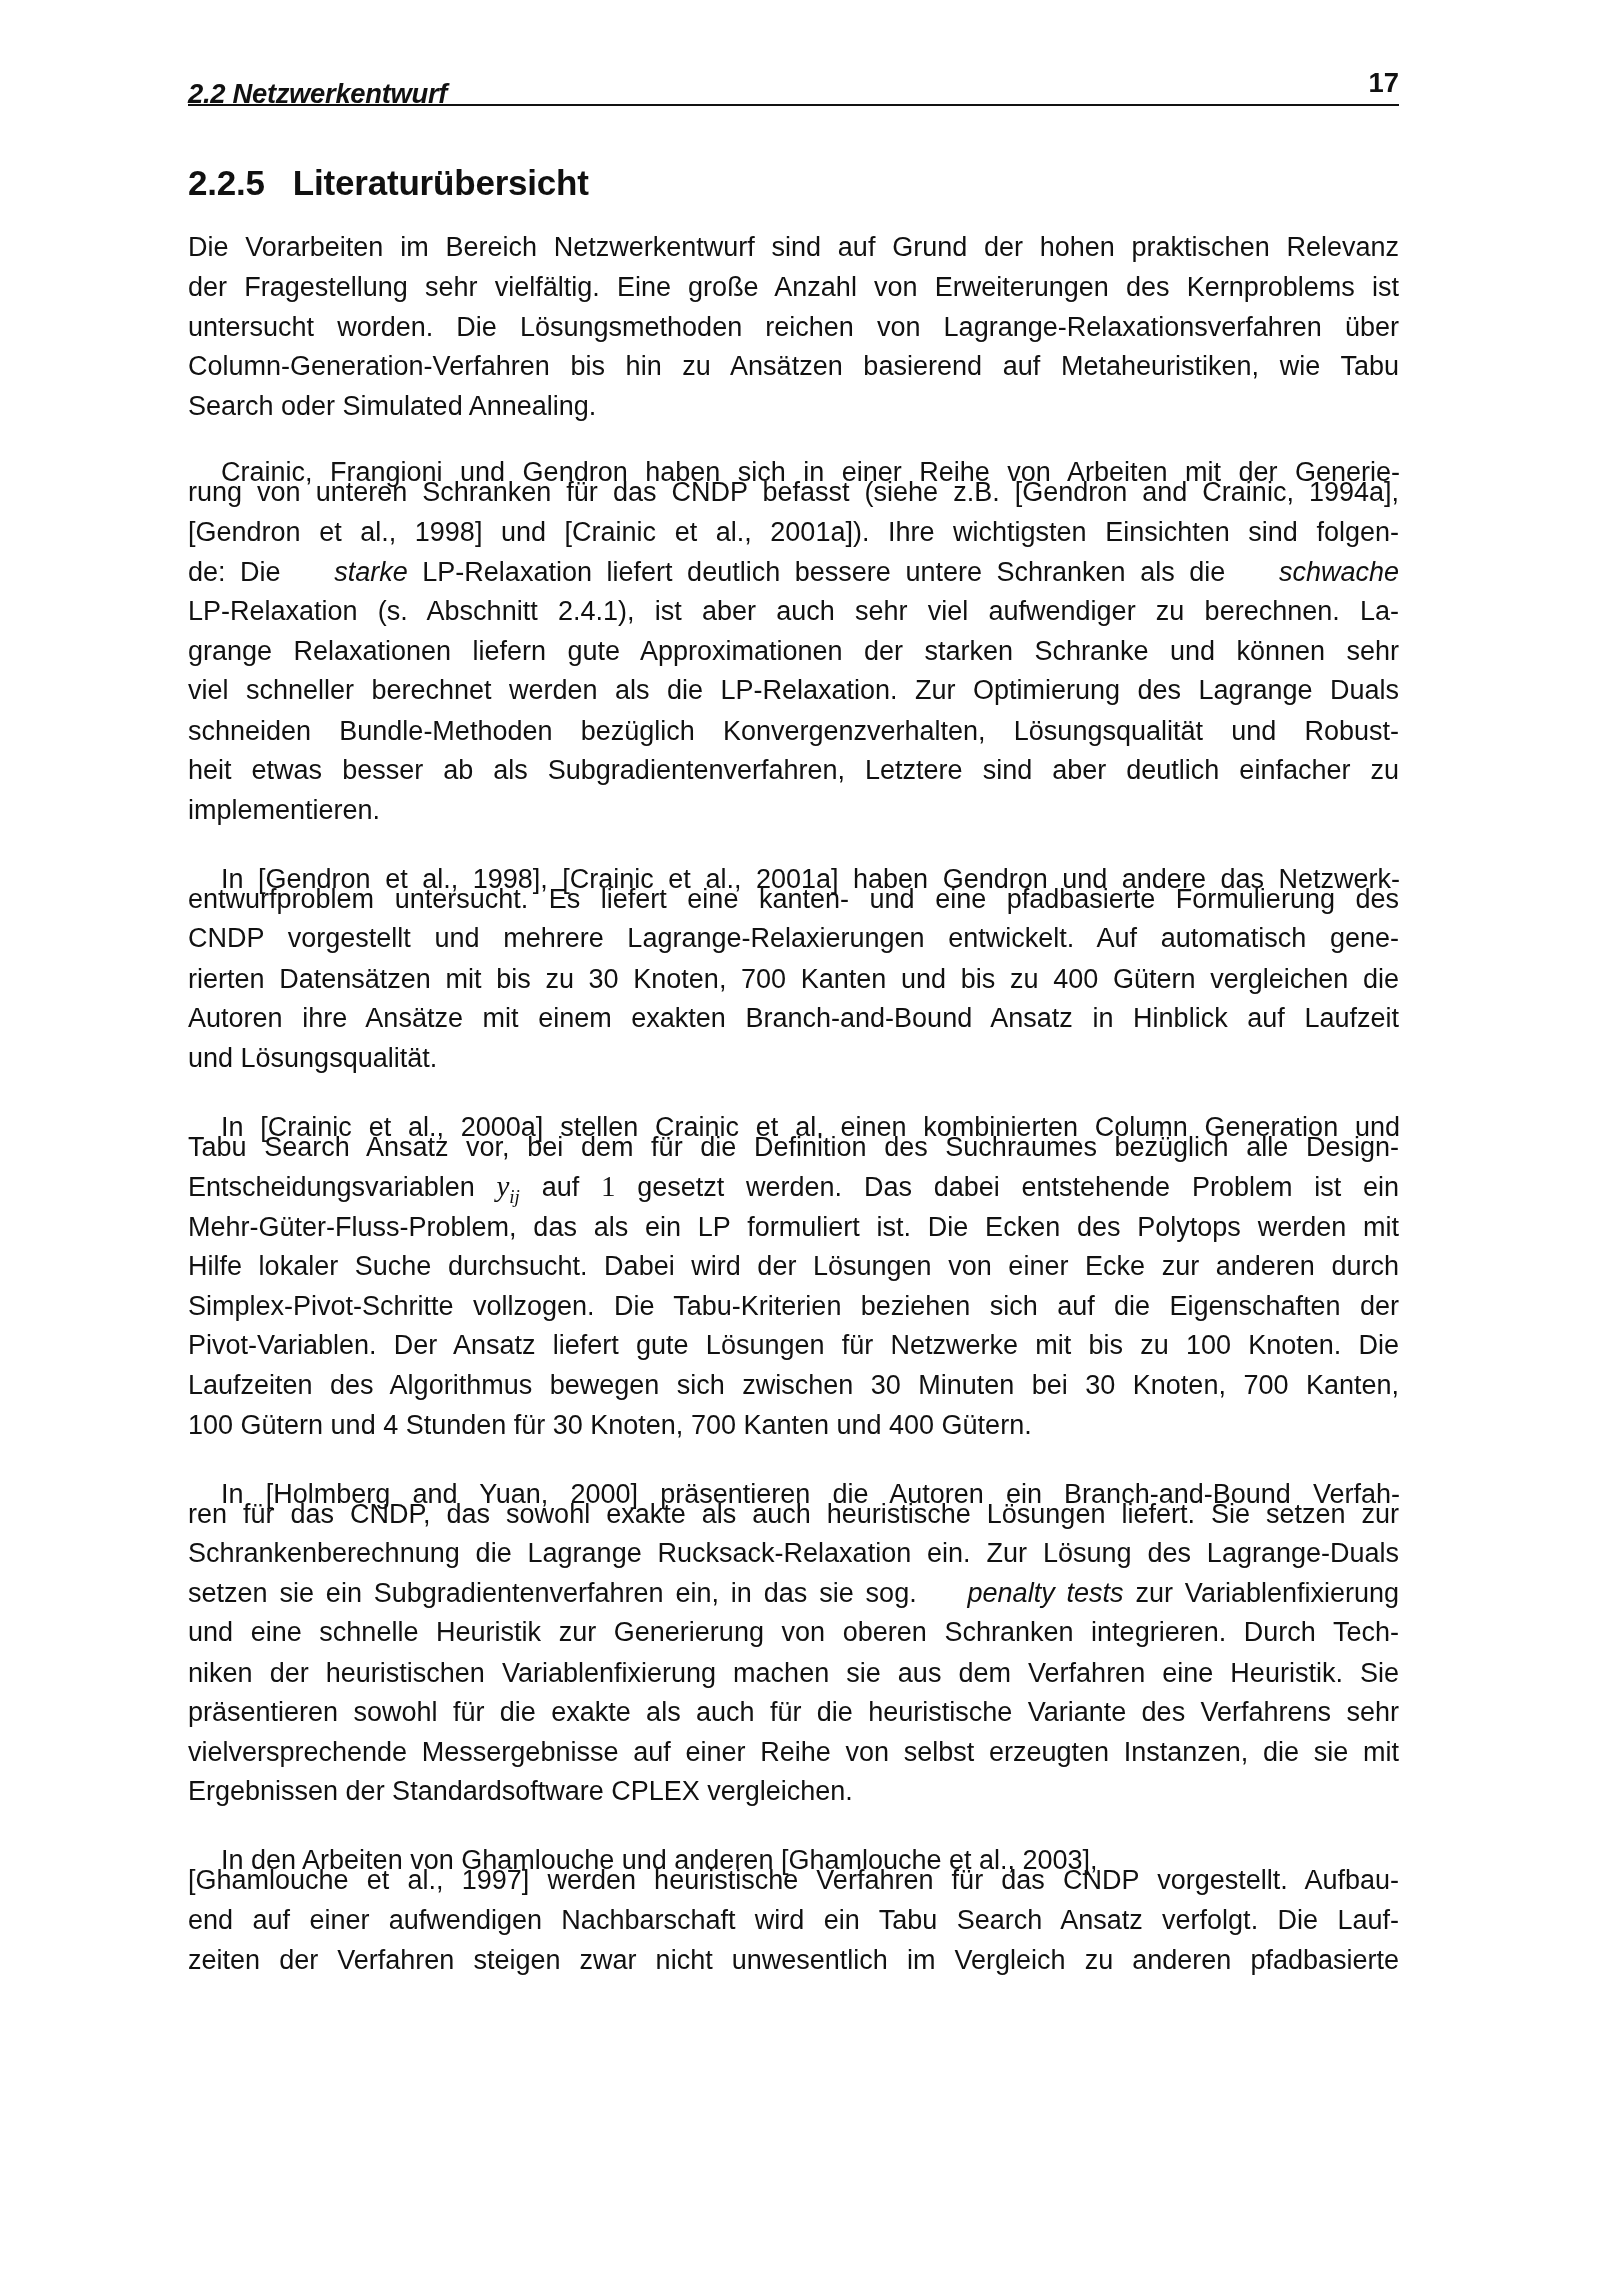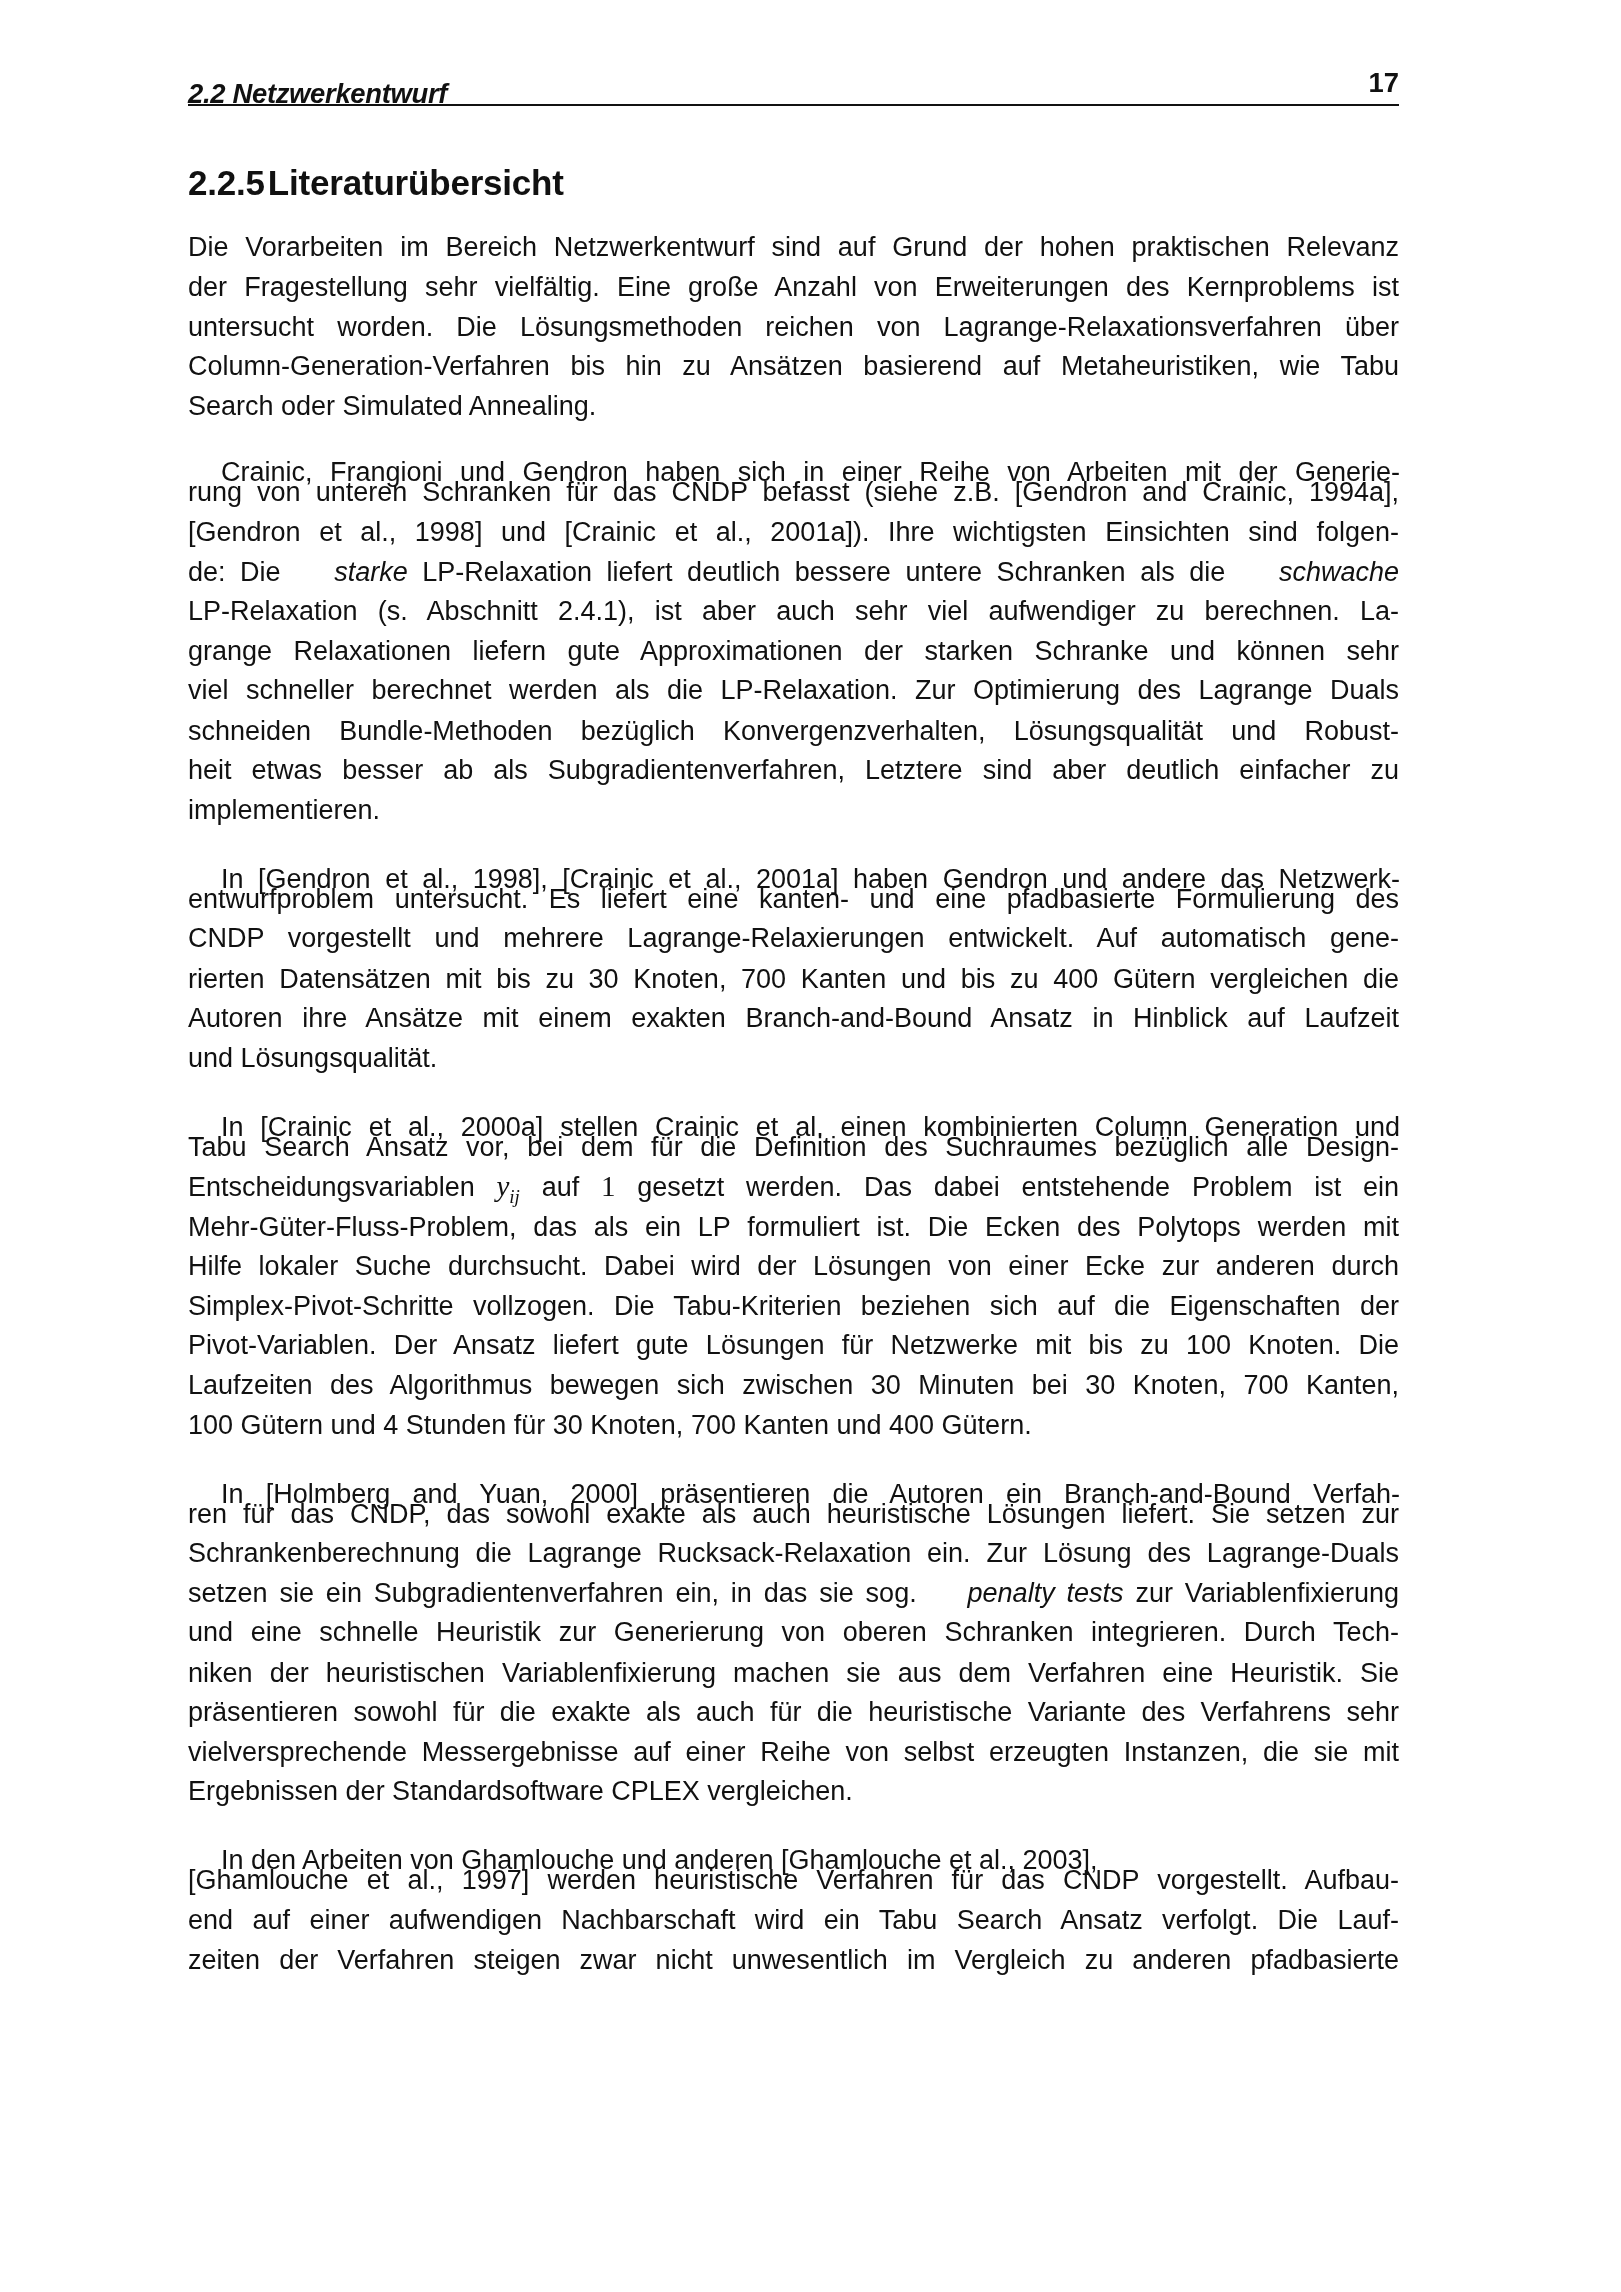--- a/index.html
+++ b/index.html
@@ -2,21 +2,21 @@
 <html><head>
 <meta charset="utf-8">
 <style>
   html, body { margin:0; padding:0; background:#ffffff; }
   body { width:1621px; height:2293px; position:relative; overflow:hidden; color:#111111; }
   .hdr { position:absolute; left:188px; top:67px; width:1211px; height:33px; font-family:"Liberation Sans", sans-serif; font-weight:bold; font-size:27.4px; }
   .hdr-title { position:absolute; left:0; top:0; font-style:italic; letter-spacing:-0.3px;margin-top:11px; }
   .hdr-page { position:absolute; right:0; top:0; }
   .rule { position:absolute; left:188px; top:104px; width:1211px; height:2px; background:#111111; }
   .sec { position:absolute; left:188px; top:163px; font-family:"Liberation Sans", sans-serif; font-weight:bold; font-size:35px; letter-spacing:-0.2px; }
-  .sec-num { margin-right:3px; }
+  .sec-num { margin-right:28px; }
   .line { position:absolute; left:188px; width:1211px; font-family:"Liberation Sans", sans-serif; font-size:27px; line-height:39px; height:39px; white-space:nowrap; text-align:justify; text-align-last:justify; }
   .line.last { text-align-last:left; }
   .line.indent { left:221px; width:1179px;margin-top:20px; }
   .it { font-style:italic;margin-left:39px; }
   .math { font-family:"Liberation Serif", serif; font-style:italic; font-size:29px; }
   .math sub { font-size:19px; }
   .mathnum { font-family:"Liberation Serif", serif; font-size:29px; }
 </style>
 </head>
 <body>

